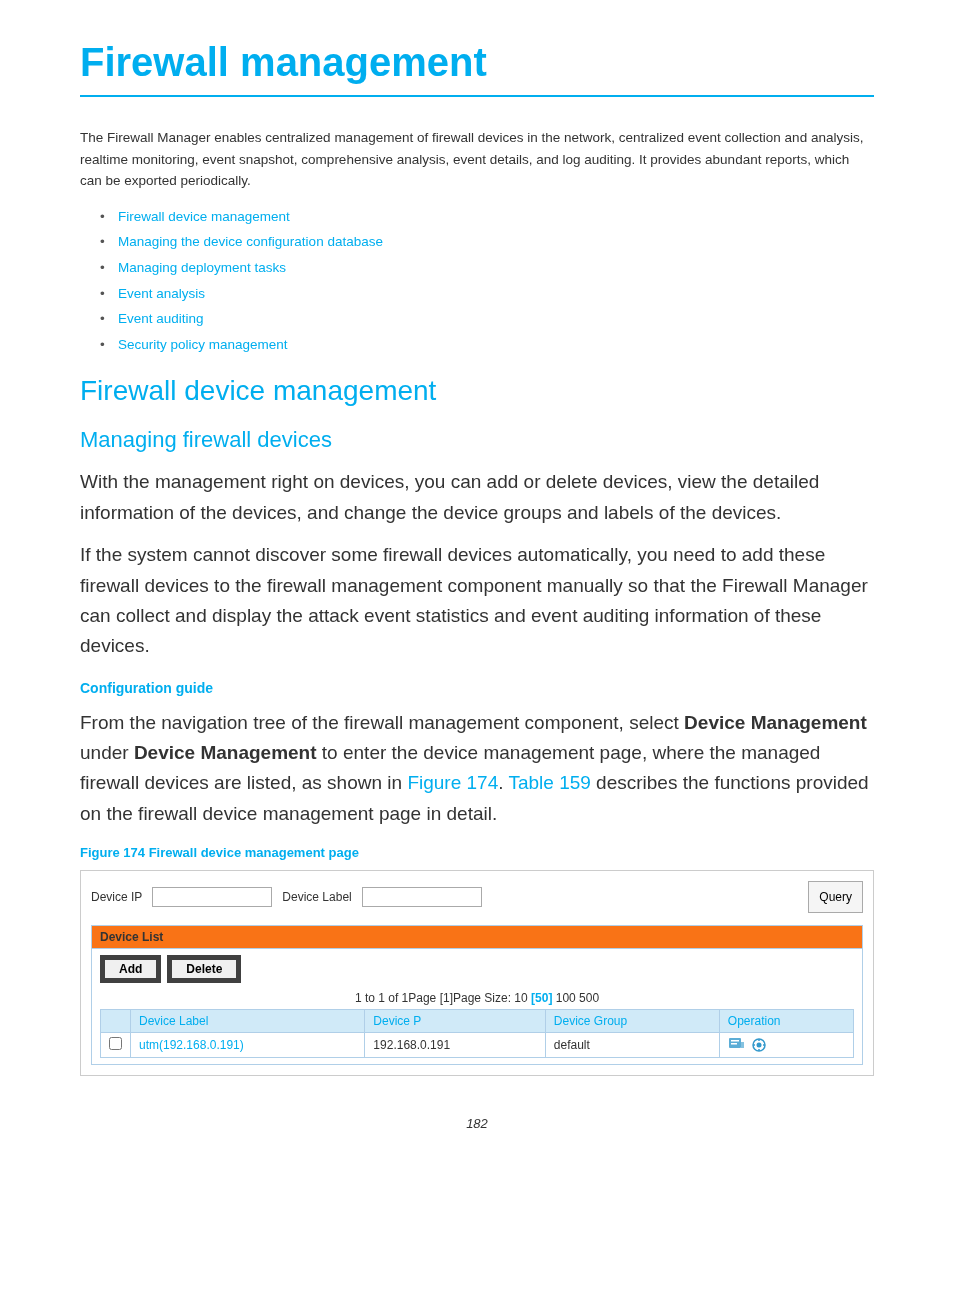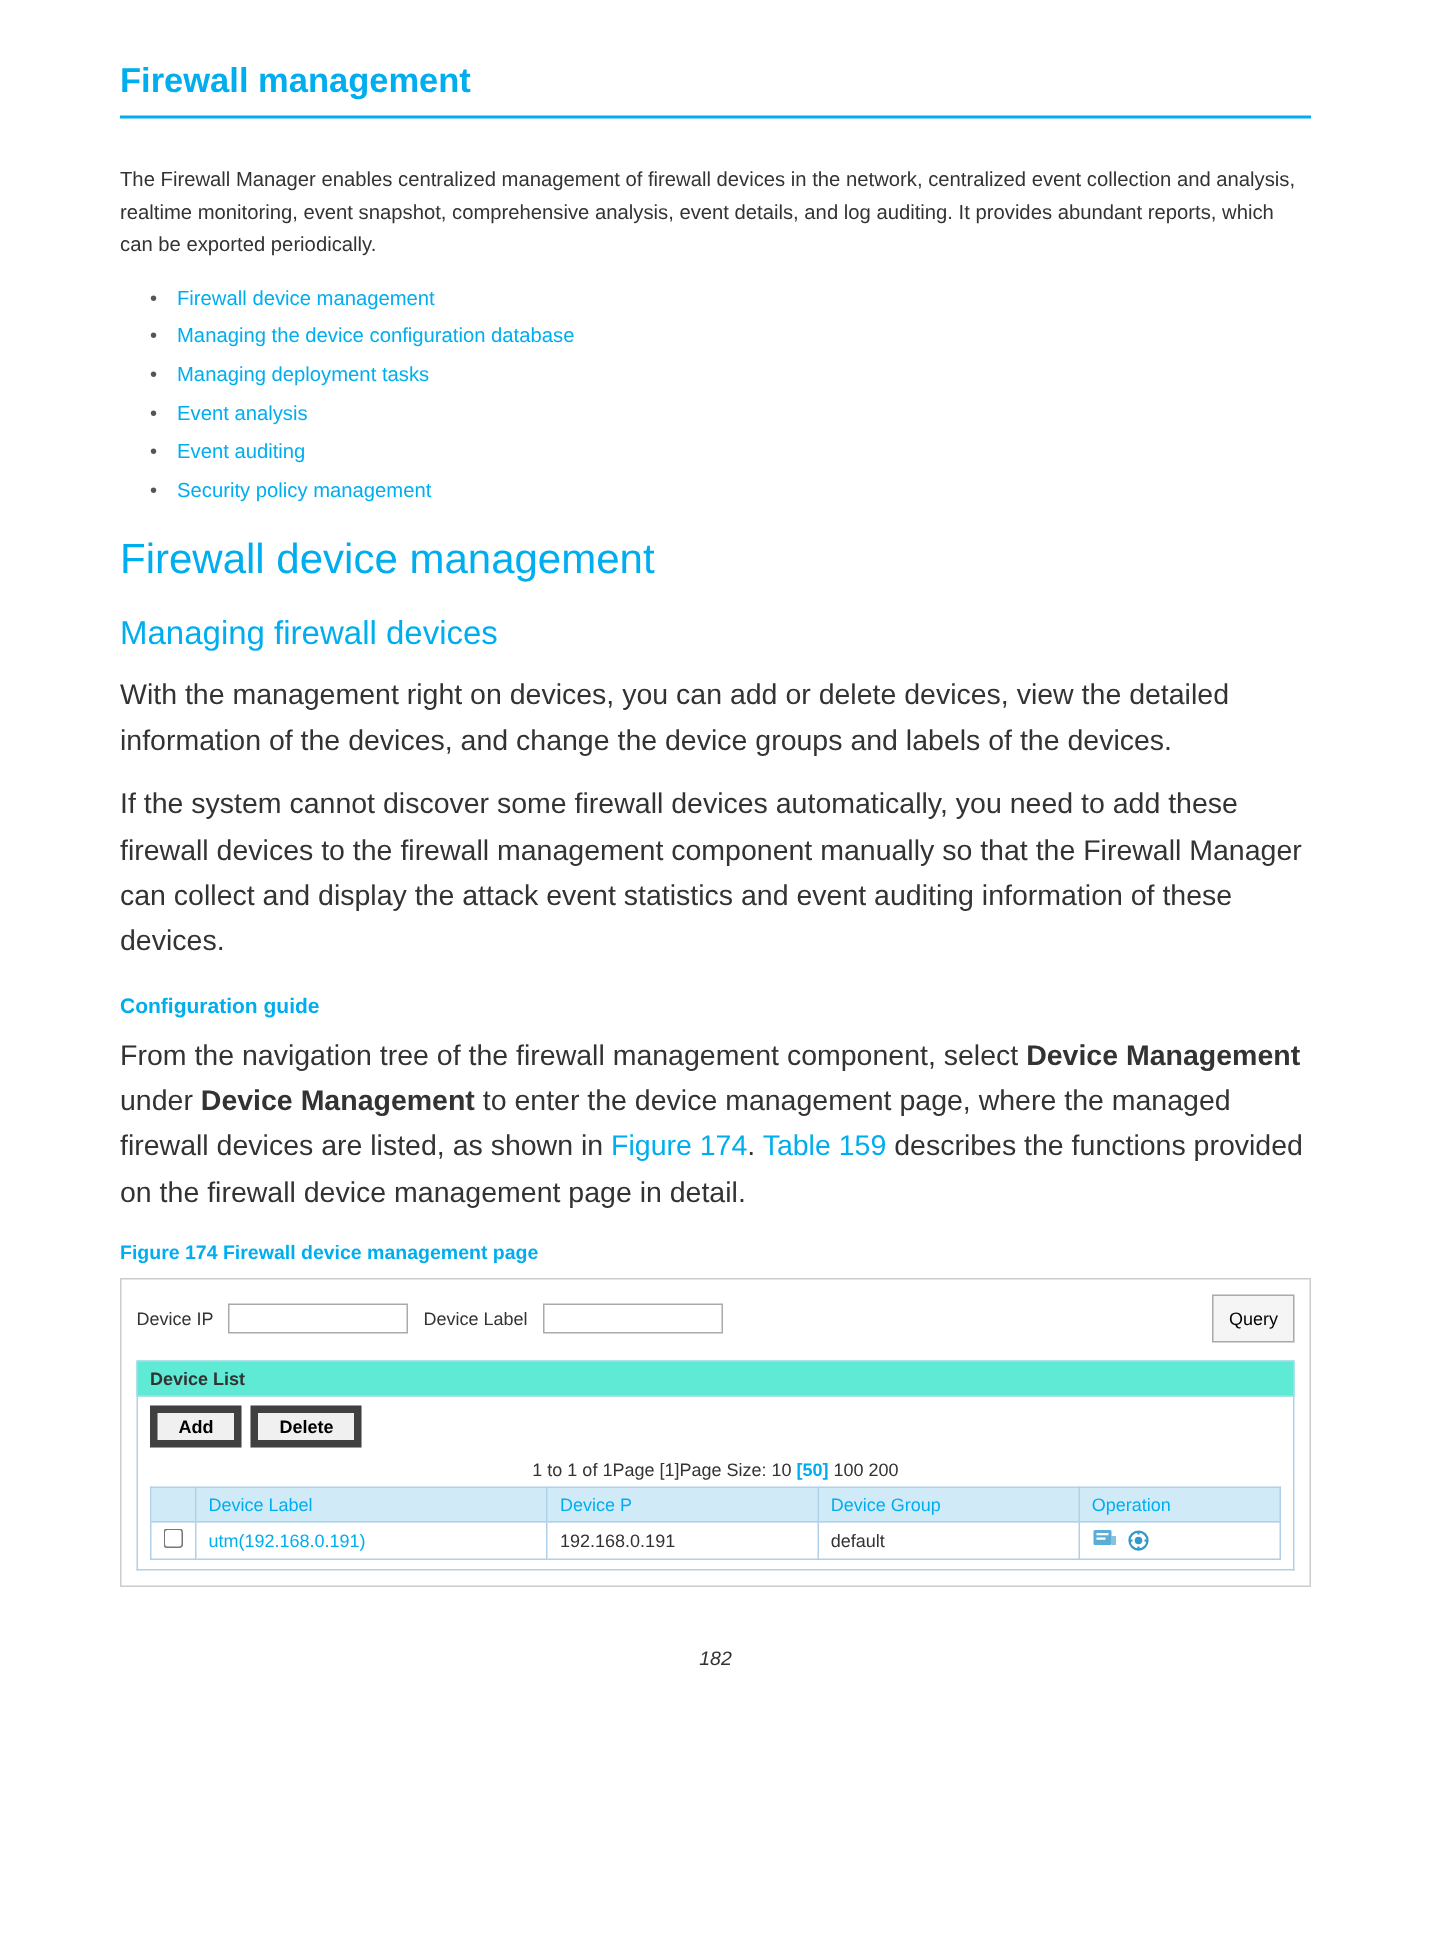--- a/index.html
+++ b/index.html
@@ -9,21 +9,21 @@
       color: #333;
       background: #fff;
       width: 954px;
       min-height: 1296px;
     }
     .page-container {
       padding: 40px 80px 60px 80px;
     }
     
     .main-title {
-      font-size: 23px;
+      font-size: 40px;
       font-weight: bold;
       color: #00aeef;
       border-bottom: 2px solid #00aeef;
       padding-bottom: 10px;
       margin-bottom: 30px;
     }
     
     .intro-text {
       font-size: 13.5px;
       line-height: 1.6;
@@ -124,21 +124,21 @@
       margin-left: auto;
       border: 1px solid #aaa;
       background: #f5f5f5;
       padding: 2px 10px;
       font-size: 12px;
       cursor: pointer;
       height: 32px;
     }
     
     .device-list-header {
-      background: #5eead4;
+      background: #f97316;
       border: 1px solid #b0cfe8;
       padding: 4px 8px;
       font-size: 12px;
       font-weight: bold;
       color: #333;
       margin-bottom: 0;
     }
     .device-list-body {
       border: 1px solid #b0cfe8;
       border-top: none;
@@ -288,21 +288,21 @@
 
       <div class="action-btns">
         <button class="action-btn">Add</button>
         <button class="action-btn">Delete</button>
       </div>
 
       <div class="pagination-row">
         <span>1 to 1 of 1</span>
         <span>Page [1]</span>
         <span class="page-size-label">
-          <span>Page Size: 10 </span><strong>[50]</strong><span> 100 200</span>
+          <span>Page Size: 10 </span><strong>[50]</strong><span> 100 500</span>
         </span>
       </div>
 
       <table class="device-table">
         <thead>
           <tr>
             <th class="checkbox-cell"></th>
             <th>Device Label</th>
             <th>Device P</th>
             <th>Device Group</th>

